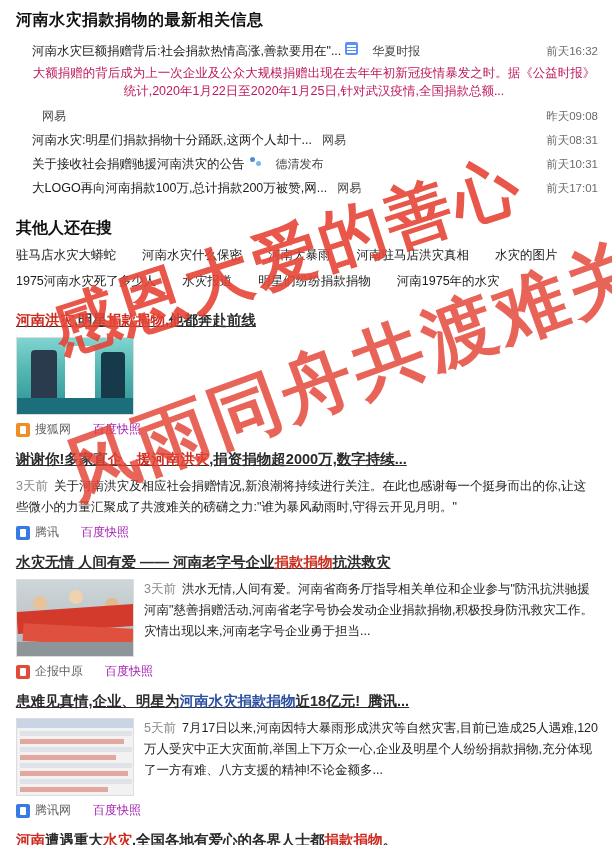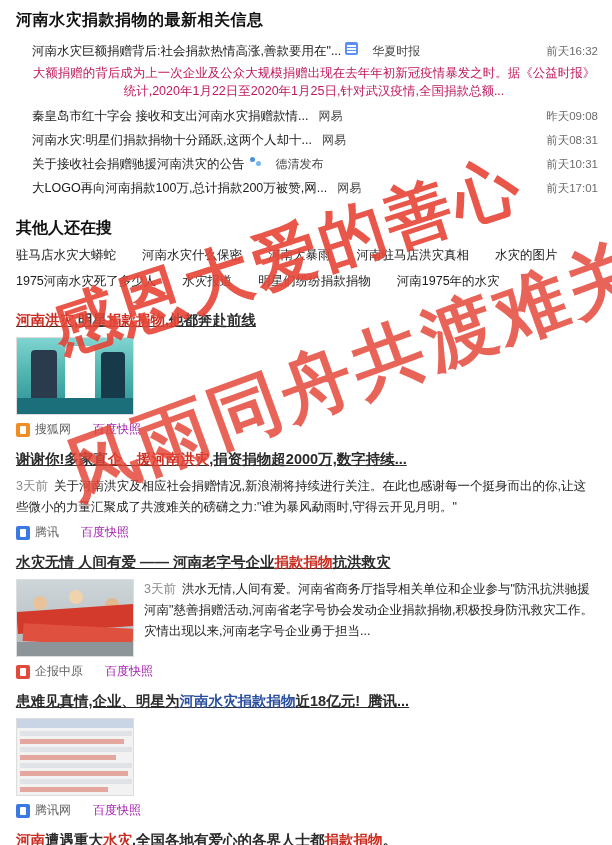--- a/index.html
+++ b/index.html
@@ -215,21 +215,20 @@
     <div class="news-row">
       <span class="rowtext lnk">河南水灾巨额捐赠背后:社会捐款热情高涨,善款要用在"...</span>
       <span class="paper-icon"></span>
       <span class="src">华夏时报</span>
       <span class="time">前天16:32</span>
     </div>
 
     <div class="summary">大额捐赠的背后成为上一次企业及公众大规模捐赠出现在去年年初新冠疫情暴发之时。据《公益时报》统计,2020年1月22日至2020年1月25日,针对武汉疫情,全国捐款总额...</div>
 
     <div class="news-row">
-      <span class="rowtext">秦皇岛市红十字会 接收和支出河南水灾捐赠款情...</span>
       <span class="src">网易</span>
       <span class="time">昨天09:08</span>
     </div>
 
     <div class="news-row">
       <span class="rowtext lnk">河南水灾:明星们捐款捐物十分踊跃,这两个人却十...</span>
       <span class="src">网易</span>
       <span class="time">前天08:31</span>
     </div>
 
@@ -334,20 +333,23 @@
         <div class="hdr"></div>
         <div class="rowline" style="top:12px;width:112px;"></div>
         <div class="rowline redcell" style="top:20px;width:104px;"></div>
         <div class="rowline" style="top:28px;width:112px;"></div>
         <div class="rowline redcell" style="top:36px;width:96px;"></div>
         <div class="rowline" style="top:44px;width:112px;"></div>
         <div class="rowline redcell" style="top:52px;width:108px;"></div>
         <div class="rowline" style="top:60px;width:112px;"></div>
         <div class="rowline redcell" style="top:68px;width:88px;"></div>
       </div>
+      <div class="res-text">
+        <span class="date">5天前</span><span>7月17日以来,河南因特大暴雨形成洪灾等自然灾害,目前已造成25人遇难,120万人受灾中正大灾面前,举国上下万众一心,企业及明星个人纷纷捐款捐物,充分体现了一方有难、八方支援的精神!不论金额多...</span>
+      </div>
     </div>
     <div class="res-foot">
       <span class="site">
         <span class="favicon blue"></span>
         <span>腾讯网</span>
       </span>
       <span class="snapshot">百度快照</span>
     </div>
   </div>
 

